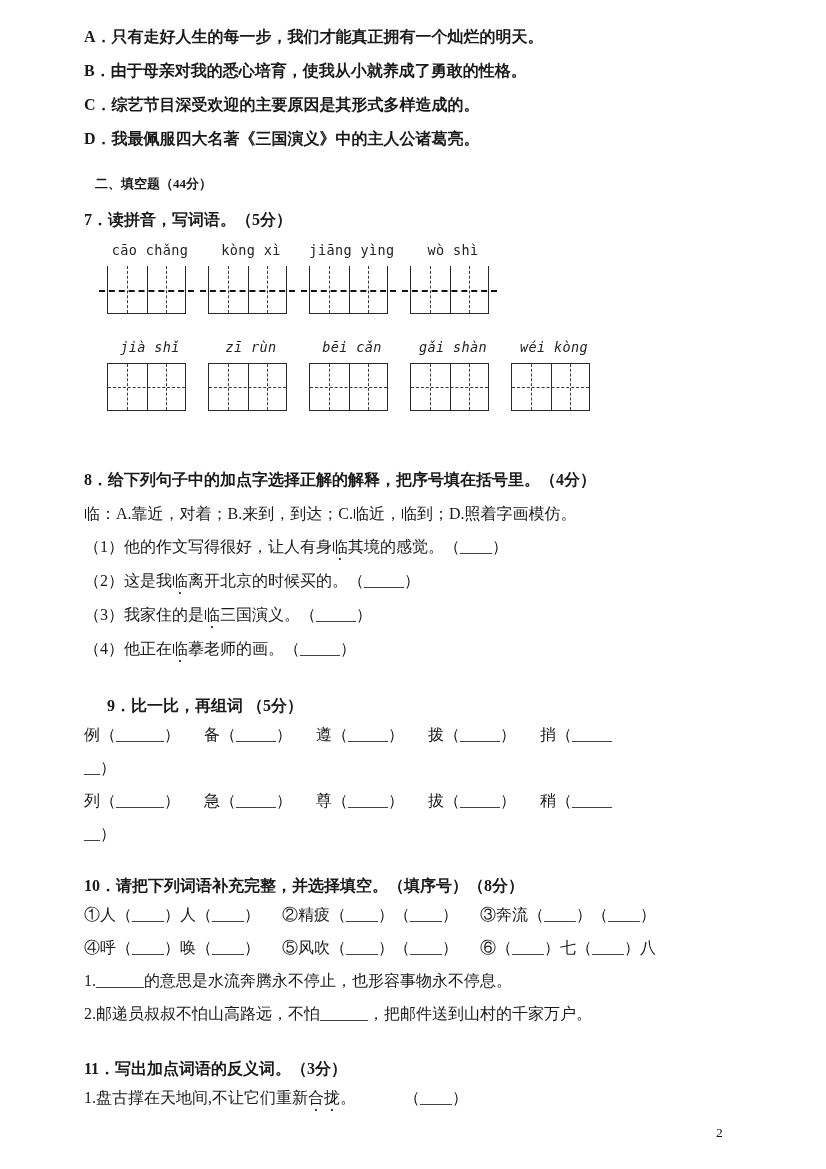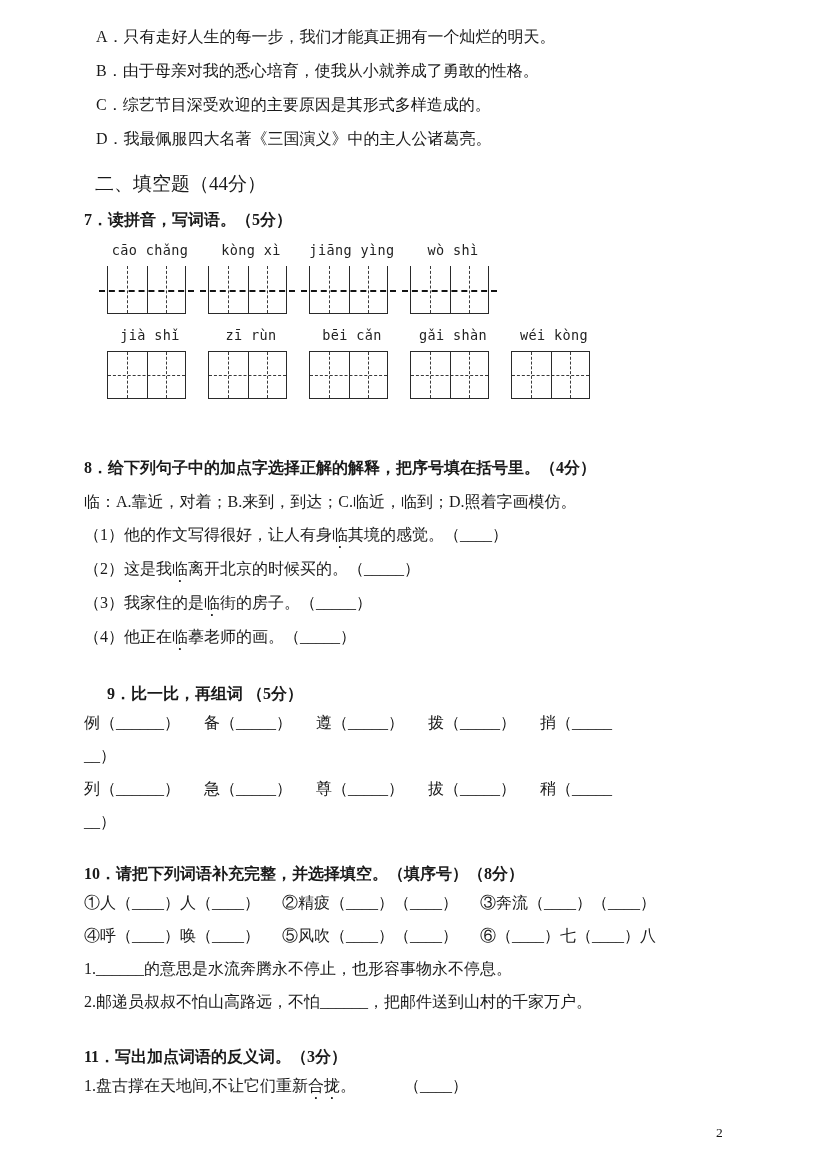--- a/index.html
+++ b/index.html
@@ -5,27 +5,27 @@
   html,body{margin:0;padding:0;background:#fff;}
   .page{
     width:826px;height:1169px;box-sizing:border-box;position:relative;
     background:#ffffff;color:#1a1a1a;overflow:hidden;
     padding:20px 56px 0 84px;
     font-family:"Liberation Serif","DejaVu Serif",serif;
     font-size:16px;
   }
   .line{line-height:33px;white-space:nowrap;}
   .opt{line-height:34px;}
-  .options{margin-left:12px;}
-  .sec{font-size:19px;font-weight:400;line-height:24px;margin:16px 0 12px 11px;}
+  .options{font-weight:bold;}
+  .sec{font-size:13px;font-weight:700;line-height:24px;margin:16px 0 12px 11px;}
   .qh{font-size:16px;font-weight:700;line-height:24px;margin:12px 0 0 0;}
   
   .grid-row{display:flex;gap:15px;margin-left:23px;}
   .row1{margin-top:9px;}
-  .row2{margin-top:12px;}
+  .row2{margin-top:24px;font-style:italic;}
   .group{width:86px;display:flex;flex-direction:column;align-items:center;}
   .pinyin{
     font-family:"DejaVu Sans Mono",monospace;font-size:13.5px;line-height:18px;
     white-space:pre;margin-bottom:7px;letter-spacing:0.4px;color:#222;
   }
   .hz-box{position:relative;width:79px;height:48px;border:1.4px solid #2a2a2a;box-sizing:border-box;align-self:stretch;background:#fff;}
   .row1 .hz-box{border-top:none;}
   .hz-box i{display:block;position:absolute;}
   .hz-box .vm{left:50%;top:0;bottom:0;width:0;border-left:1.4px solid #2a2a2a;}
   .hz-box .dv{top:0;bottom:0;width:0;border-left:1px dashed #3a3a3a;}
@@ -150,21 +150,21 @@
           <i class="vm"></i>
           <i class="dh"></i>
         </div>
     </div>
   </div>
 
   <div class="qh mt57">8．给下列句子中的加点字选择正解的解释，把序号填在括号里。（4分）</div>
   <div class="line mt5">临：A.靠近，对着；B.来到，到达；C.临近，临到；D.照着字画模仿。</div>
   <div class="line"><span>（1）他的作文写得很好，让人有身</span><span class="dot">临</span><span>其境的感觉。（____）</span></div>
   <div class="line"><span>（2）这是我</span><span class="dot">临</span><span>离开北京的时候买的。（_____）</span></div>
-  <div class="line"><span>（3）我家住的是</span><span class="dot">临</span><span>街的房子。（_____）</span></div>
+  <div class="line"><span>（3）我家住的是</span><span class="dot">临</span><span>三国演义。（_____）</span></div>
   <div class="line"><span>（4）他正在</span><span class="dot">临</span><span>摹老师的画。（_____）</span></div>
 
   <div class="qh mt28">9．比一比，再组词 （5分）</div>
   <div class="line q9row">
     <span>例（______）</span>
     <span>备（_____）</span>
     <span>遵（_____）</span>
     <span>拨（_____）</span>
     <span>捎（_____</span>
   </div>

